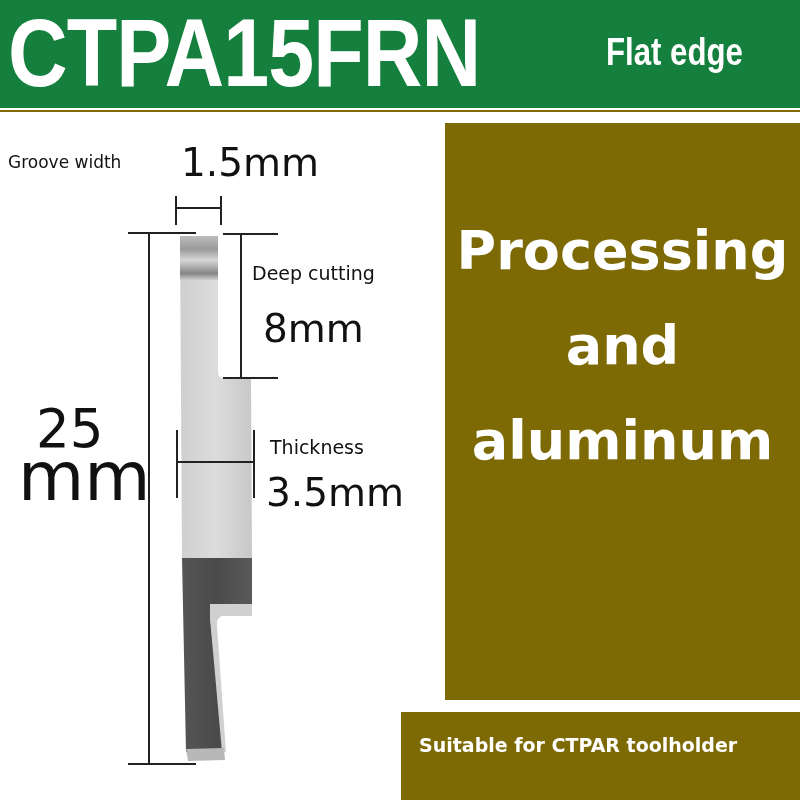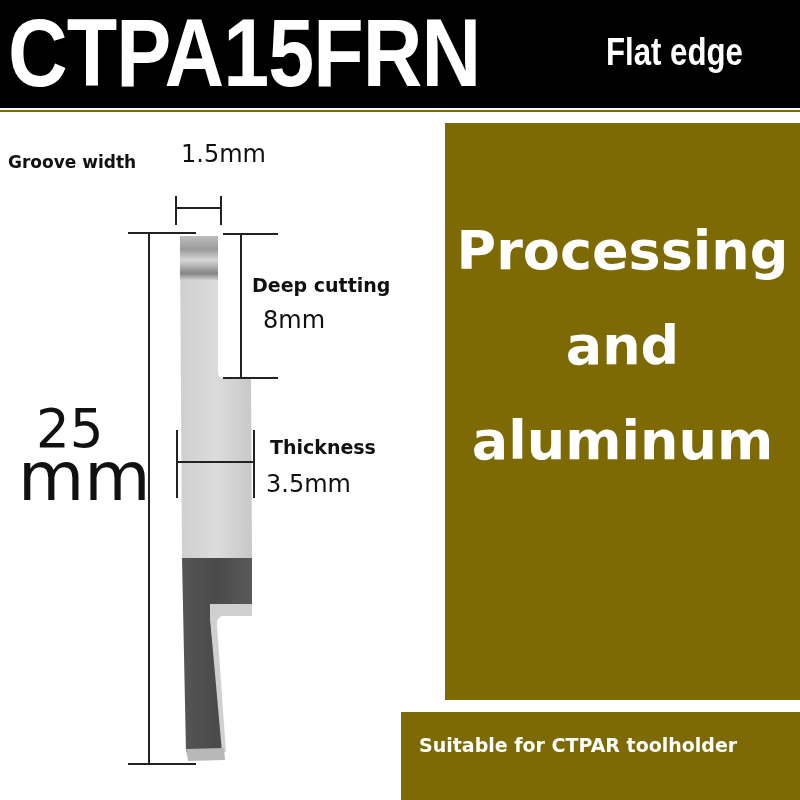--- a/index.html
+++ b/index.html
@@ -1,31 +1,31 @@
 <!DOCTYPE html>
 <html><head>
 <meta charset="utf-8">
 <style>
   html, body { margin:0; padding:0; }
   body { width:800px; height:800px; position:relative; overflow:hidden; background:#ffffff; font-family:"DejaVu Sans", sans-serif; }
-  .header { position:absolute; left:0; top:0; width:800px; height:108px; background:#000000; }
+  .header { position:absolute; left:0; top:0; width:800px; height:108px; background:#15803d; }
   .header-rule { position:absolute; left:0; top:110px; width:800px; height:2px; background:#7d6a04; }
   .title { position:absolute; left:8px; top:-6px; color:#fff; font-family:"Liberation Sans", sans-serif; font-weight:700; font-size:96px; letter-spacing:-1px; transform:scaleX(0.86); transform-origin:left top; line-height:118px; white-space:nowrap; }
   .subtitle { position:absolute; left:606px; top:30px; color:#fff; font-family:"Liberation Sans", sans-serif; font-weight:700; font-size:38px; transform:scaleX(0.82); transform-origin:left top; white-space:nowrap; line-height:44px; }
 
   .right-panel { position:absolute; left:445px; top:123px; width:355px; height:577px; background:#7d6a04; }
   .right-text { position:absolute; left:0; top:80px; width:355px; text-align:center; color:#fff; font-family:"DejaVu Sans", sans-serif; font-weight:700; font-size:54px; line-height:95px; }
   .right-text div { white-space:nowrap; }
 
   .bottom-banner { position:absolute; left:401px; top:712px; width:399px; height:92px; background:#7d6a04; }
   .bottom-text { position:absolute; left:18px; top:22px; color:#fff; font-family:"DejaVu Sans", sans-serif; font-weight:700; font-size:19px; white-space:nowrap; }
 
   .lbl { position:absolute; color:#111; white-space:nowrap; font-family:"DejaVu Sans", sans-serif; }
-  .lbl-small { font-weight:700; font-size:17px; }
-  .lbl-big { font-size:24px; }
+  .lbl-small { font-weight:400; font-size:17px; }
+  .lbl-big { font-size:39px; }
   svg.tool { position:absolute; left:0; top:0; }
 </style>
 </head>
 <body>
 
 <div class="header">
   <div class="title">CTPA15FRN</div>
   <div class="subtitle">Flat edge</div>
 </div>
 <div class="header-rule"></div>
@@ -73,21 +73,21 @@
   <line x1="223" y1="378" x2="278" y2="378" stroke="#222" stroke-width="2"></line>
 
   <line x1="177" y1="430" x2="177" y2="498" stroke="#222" stroke-width="2"></line>
   <line x1="254" y1="430" x2="254" y2="498" stroke="#222" stroke-width="2"></line>
   <line x1="178" y1="462" x2="253" y2="462" stroke="#222" stroke-width="2"></line>
 </svg>
 
 <div class="lbl lbl-small" style="left:8px; top:152px;">Groove width</div>
 <div class="lbl lbl-big" style="left:181px; top:140px;">1.5mm</div>
 
-<div class="lbl lbl-small" style="left:252px; top:274px; font-size:19px;">Deep cutting</div>
+<div class="lbl lbl-small" style="left:252px; top:262px; font-size:19px;">Deep cutting</div>
 <div class="lbl lbl-big" style="left:263px; top:306px;">8mm</div>
 
 <div class="lbl lbl-small" style="left:270px; top:436px; font-size:19px;text-align:right;">Thickness</div>
 <div class="lbl lbl-big" style="left:266px; top:470px;">3.5mm</div>
 
 <div class="lbl" style="left:36px; top:404px; font-size:53px; line-height:50px;">25</div>
 <div class="lbl" style="left:18px; top:452px; font-size:68px; line-height:50px;">mm</div>
 
 <div class="right-panel">
   <div class="right-text">

